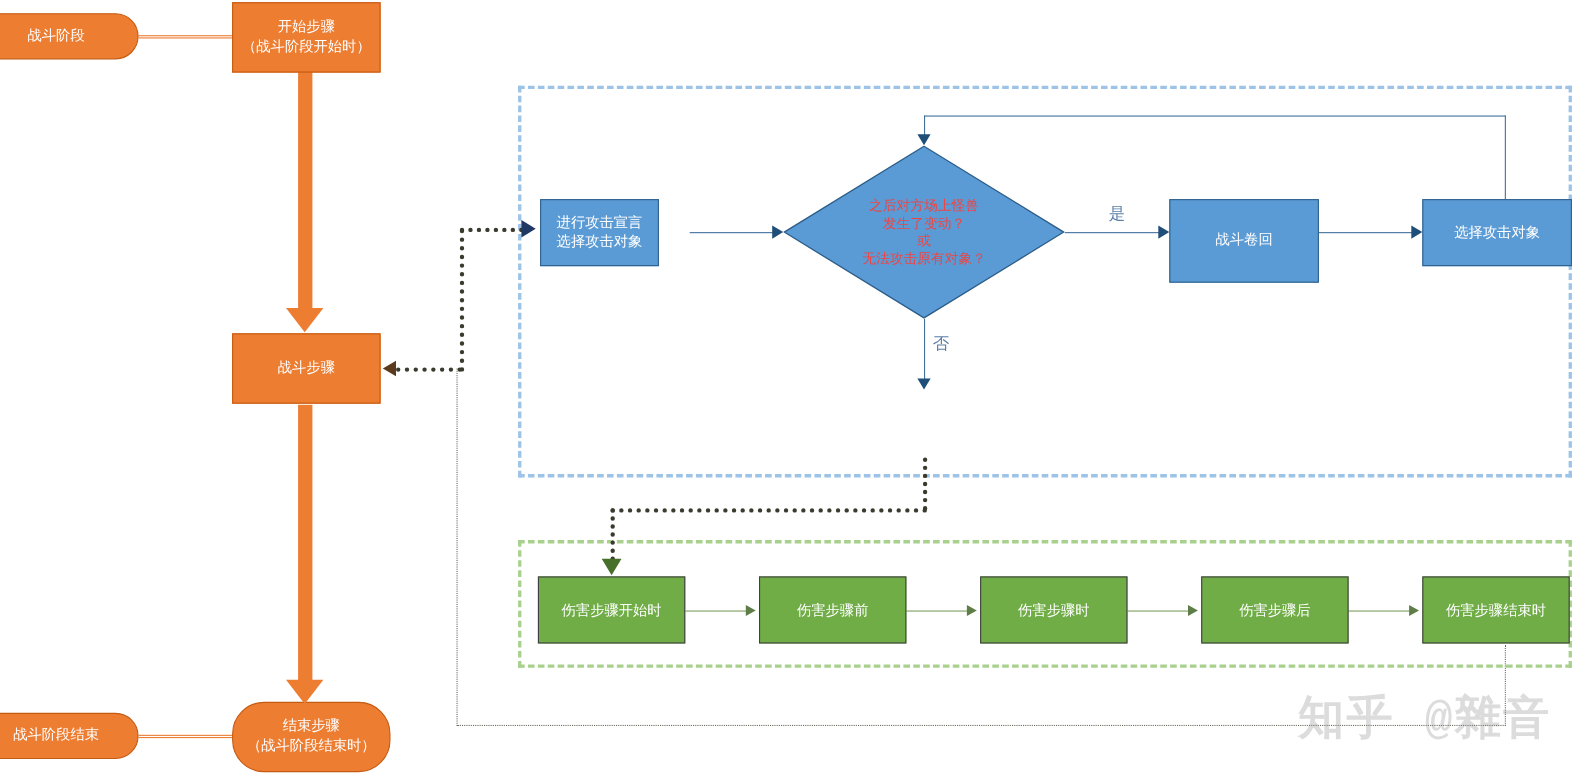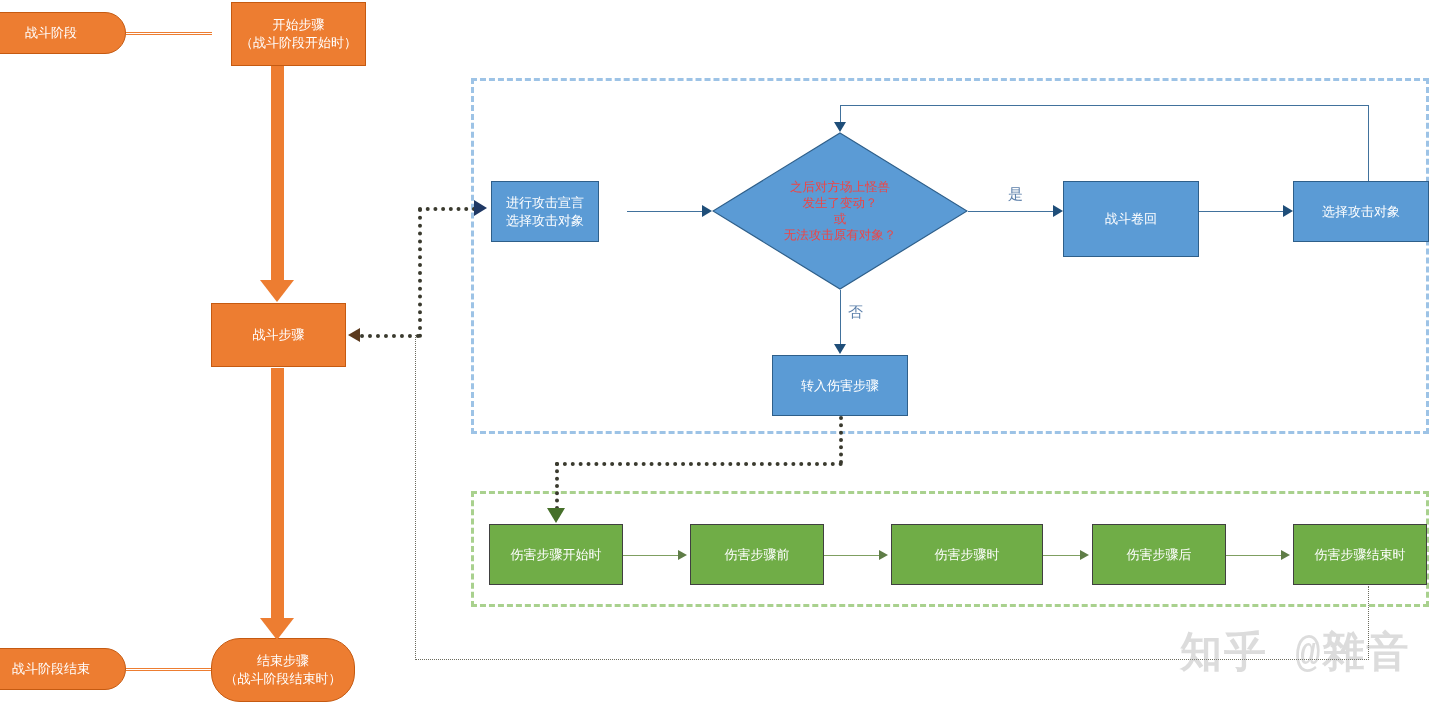--- a/index.html
+++ b/index.html
@@ -141,21 +141,21 @@
   <div class="orange-bar-v" style="left:271px; top:368px; width:13px; height:253px;"></div>
   <div class="arrow arr-down-orange" style="left:260px; top:618px;"></div>
 
   <div class="node orange-pill" style="left:-24px; top:12px; width:150px; height:42px;">
     <span>战斗阶段</span>
   </div>
   <div class="node orange-pill" style="left:-24px; top:648px; width:150px; height:42px;">
     <span>战斗阶段结束</span>
   </div>
 
-  <div class="node orange-box" style="left:211px; top:2px; width:135px; height:64px;margin-left:20px;">
+  <div class="node orange-box" style="left:211px; top:2px; width:135px; height:64px;">
     <span>开始步骤
 （战斗阶段开始时）</span>
   </div>
   <div class="node orange-box" style="left:211px; top:303px; width:135px; height:64px;">
     <span>战斗步骤</span>
   </div>
   <div class="node orange-box" style="left:211px; top:638px; width:144px; height:64px;border-radius:29px;">
     <span>结束步骤
 （战斗阶段结束时）</span>
   </div>
@@ -176,23 +176,20 @@
   </div>
 
   <div class="node blue-box" style="left:1063px; top:181px; width:136px; height:76px;">
     <span>战斗卷回</span>
   </div>
 
   <div class="node blue-box" style="left:1293px; top:181px; width:136px; height:61px;">
     <span>选择攻击对象</span>
   </div>
 
-  <div class="node blue-box" style="left:772px; top:355px; width:136px; height:61px;">
-    <span>转入伤害步骤</span>
-  </div>
 
   <div class="ln thin-h" style="left:627px; top:211px; width:77px;"></div>
   <div class="arrow arr-right-blue" style="left:702px; top:205px;"></div>
 
   <div class="ln thin-h" style="left:968px; top:211px; width:87px;"></div>
   <div class="arrow arr-right-blue" style="left:1053px; top:205px;"></div>
   <div class="edge-label" style="left:1008px; top:185px;">是</div>
 
   <div class="ln thin-h" style="left:1199px; top:211px; width:86px;"></div>
   <div class="arrow arr-right-blue" style="left:1283px; top:205px;"></div>
@@ -220,21 +217,21 @@
   <div class="dot-thin-v" style="left:1368px; top:586px; height:74px;"></div>
   <div class="dot-thin-h" style="left:415px; top:659px; width:954px;"></div>
   <div class="dot-thin-v" style="left:415px; top:335px; height:325px;"></div>
 
   <div class="node green-box" style="left:489px; top:524px; width:134px; height:61px;">
     <span>伤害步骤开始时</span>
   </div>
   <div class="node green-box" style="left:690px; top:524px; width:134px; height:61px;">
     <span>伤害步骤前</span>
   </div>
-  <div class="node green-box" style="left:891px; top:524px; width:152px; height:61px;">
+  <div class="node green-box" style="left:891px; top:524px; width:134px; height:61px;">
     <span>伤害步骤时</span>
   </div>
   <div class="node green-box" style="left:1092px; top:524px; width:134px; height:61px;">
     <span>伤害步骤后</span>
   </div>
   <div class="node green-box" style="left:1293px; top:524px; width:134px; height:61px;">
     <span>伤害步骤结束时</span>
   </div>
 
   <div class="ln green-h" style="left:623px; top:555px; width:57px;"></div>

